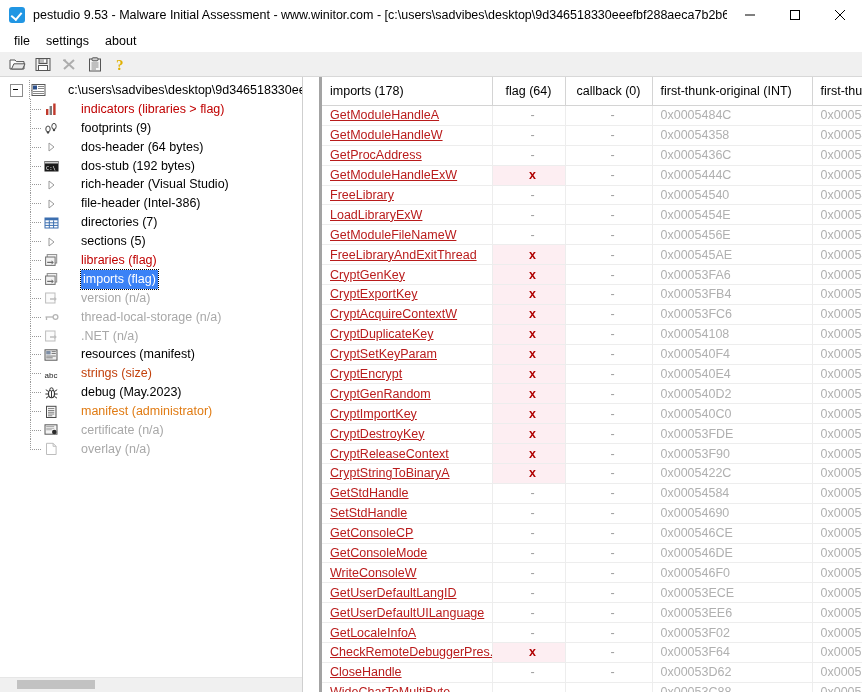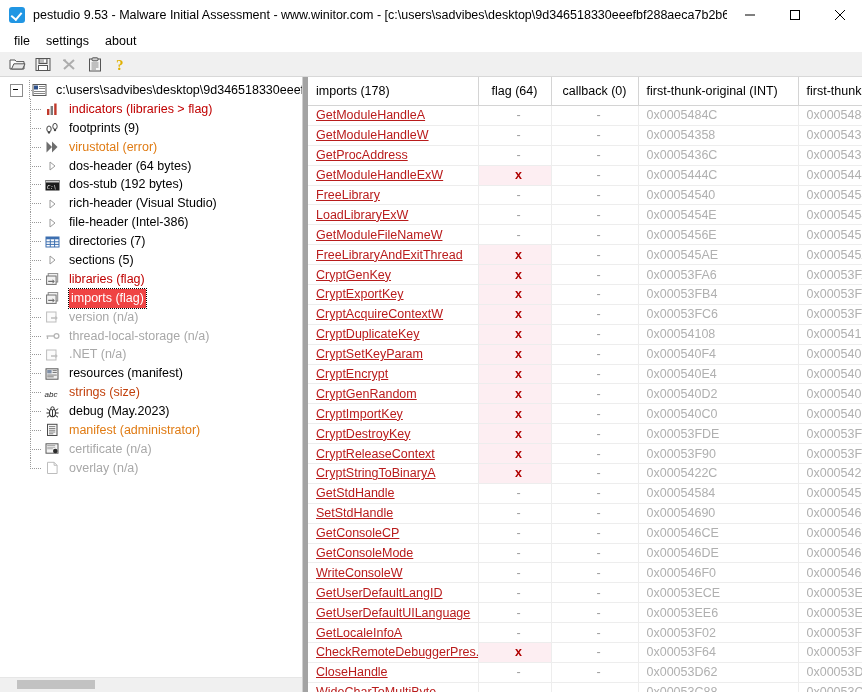--- a/index.html
+++ b/index.html
@@ -90,43 +90,44 @@
     background-image:linear-gradient(to bottom,#9a9a9a 1px,transparent 1px);
     background-size:1px 2px;
   }
   .dots::after{ 
     content:"";position:absolute;left:4px;top:9px;height:1px;width:12px;
     background-image:linear-gradient(to right,#9a9a9a 1px,transparent 1px);
     background-size:2px 1px;
   }
   .dots.last::before{height:10px;}
   .ticon{
-    width:17px;height:15px;flex:0 0 auto;margin-right:8px;position:relative;
-    display:flex;align-items:center;justify-content:center;font-style:italic;
+    width:17px;height:15px;flex:0 0 auto;margin-right:20px;position:relative;
+    display:flex;align-items:center;
   }
   .ticon svg{display:block;}
   .tlabel{font-size:12.5px;line-height:15px;}
-  .tlabel.sel{background:#ef4444;color:#fff;outline:1px dotted #000;padding:2px 2px;}
+  .tlabel.sel{background:#3b82f6;color:#fff;outline:1px dotted #000;padding:2px 2px;}
   .c-red{color:#c00000;}
   .c-orange{color:#e07b13;}
   .c-blue{color:#c2410c;}
   .c-gray{color:#a8a8a8;}
   .c-black{color:#000;}
 
   .hscroll{
     height:14px;min-height:14px;background:#f0f0f0;position:relative;border-top:1px solid #e6e6e6;
   }
   .hthumb{
     position:absolute;left:17px;top:2px;width:78px;height:9px;background:#c2c2c2;
   }
 
   
   .tablepane{
     flex:1 1 auto;min-width:0;overflow:hidden;background:#fff;position:relative;
-    border-left:5px solid #a3a3a3;
+    border-left:3px solid #a3a3a3;
+    margin-left:16px;
   }
   table.grid{
     border-collapse:collapse;table-layout:fixed;width:560px;
   }
   table.grid th{
     height:28px;font-weight:normal;font-size:12.5px;text-align:left;
     border-bottom:1px solid #d4d4d4;border-right:1px solid #d4d4d4;
     padding:0 0 0 8px;background:#fff;color:#000;vertical-align:middle;
     white-space:nowrap;overflow:hidden;
   }
@@ -263,31 +264,20 @@
                 <circle cx="10" cy="9" r="1.2" fill="#444"></circle>
               </svg>
             </span>
             <span class="tlabel c-black">footprints (9)</span>
           </div>
           <div class="trow">
             <span class="gutter" style="width:26px"></span>
             <span class="dots"></span>
             <span class="ticon">
               <svg width="15" height="14" viewBox="0 0 15 14">
-                <path d="M1.5 1.5 L7 7 L1.5 12.5 Z" fill="#6e6e6e"></path>
-                <path d="M7 1.5 L12.5 7 L7 12.5 Z" fill="#6e6e6e"></path>
-              </svg>
-            </span>
-            <span class="tlabel c-orange">virustotal (error)</span>
-          </div>
-          <div class="trow">
-            <span class="gutter" style="width:26px"></span>
-            <span class="dots"></span>
-            <span class="ticon">
-              <svg width="15" height="14" viewBox="0 0 15 14">
                 <path d="M5 3 L10 7 L5 11 Z" fill="none" stroke="#9a9a9a"></path>
               </svg>
             </span>
             <span class="tlabel c-black">dos-header (64 bytes)</span>
           </div>
           <div class="trow">
             <span class="gutter" style="width:26px"></span>
             <span class="dots"></span>
             <span class="ticon">
               <svg width="15" height="14" viewBox="0 0 15 14">

